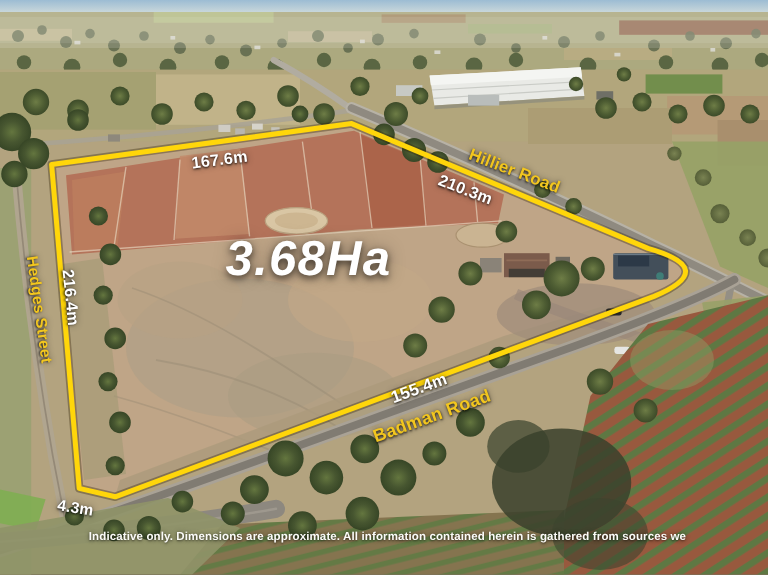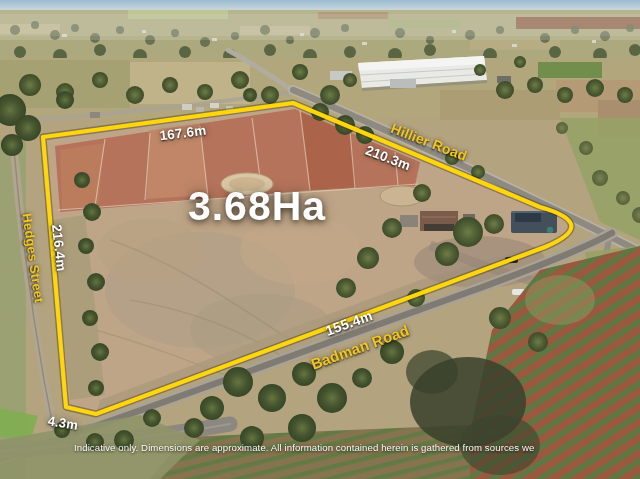--- a/index.html
+++ b/index.html
@@ -13,21 +13,21 @@
     transform:translate(-50%,-50%);
     text-shadow:0 1px 2px rgba(0,0,0,.85),0 0 6px rgba(0,0,0,.45);
     letter-spacing:.2px;
   }
   .lbl.road{color:#F2C61F;text-shadow:0 1px 2px rgba(0,0,0,.8),0 0 5px rgba(0,0,0,.4);}
   .lbl.area{font-size:41px;letter-spacing:1px;text-shadow:0 2px 6px rgba(0,0,0,.6),0 0 14px rgba(0,0,0,.35);}
   .dim{font-size:13.5px;}
   .roadname{font-size:14px;}
   .disclaimer{
     position:absolute;left:74px;top:442px;color:#fbfbf8;font-size:9.6px;
-    line-height:12.6px;font-weight:normal;letter-spacing:.1px;
+    line-height:12.6px;font-weight:bold;letter-spacing:.1px;
     text-shadow:0 1px 2px rgba(0,0,0,.55),0 0 4px rgba(0,0,0,.35);
   }
   .disclaimer span{display:block;}
 </style>
 </head>
 <body>
 
 <div class="stage">
 
   <svg width="640" height="479" viewBox="0 0 640 479">
@@ -337,21 +337,21 @@
     </g>
 
     <g fill="none" stroke-linejoin="round" stroke-linecap="round">
       <path d="M43,137 L293,103 L540,207 Q600,224 545,247 L96,414 L66,407 Z" stroke="rgba(45,32,0,0.35)" stroke-width="7"></path>
       <path d="M43,137 L293,103 L540,207 Q600,224 545,247 L96,414 L66,407 Z" stroke="#FFD60A" stroke-width="4.2"></path>
     </g>
 
     <rect x="0" y="14" width="640" height="22" fill="#eef0e8" opacity=".12"></rect>
   </svg>
 
-  <div class="lbl area" style="left:257px;top:206px;">3.68Ha</div>
+  <div class="lbl area" style="left:257px;top:216px;font-style:italic;">3.68Ha</div>
 
   <div class="lbl dim" style="left:183px;top:133px;transform:translate(-50%,-50%) rotate(-7deg);">167.6m</div>
 
   <div class="lbl road roadname" style="left:429px;top:142px;transform:translate(-50%,-50%) rotate(21deg);">Hillier Road</div>
 
   <div class="lbl dim" style="left:388px;top:158px;transform:translate(-50%,-50%) rotate(21deg);">210.3m</div>
 
   <div class="lbl dim" style="left:59px;top:248px;transform:translate(-50%,-50%) rotate(84deg);">216.4m</div>
 
   <div class="lbl road" style="left:33px;top:258px;font-size:13px;transform:translate(-50%,-50%) rotate(82deg);">Hedges Street</div>

